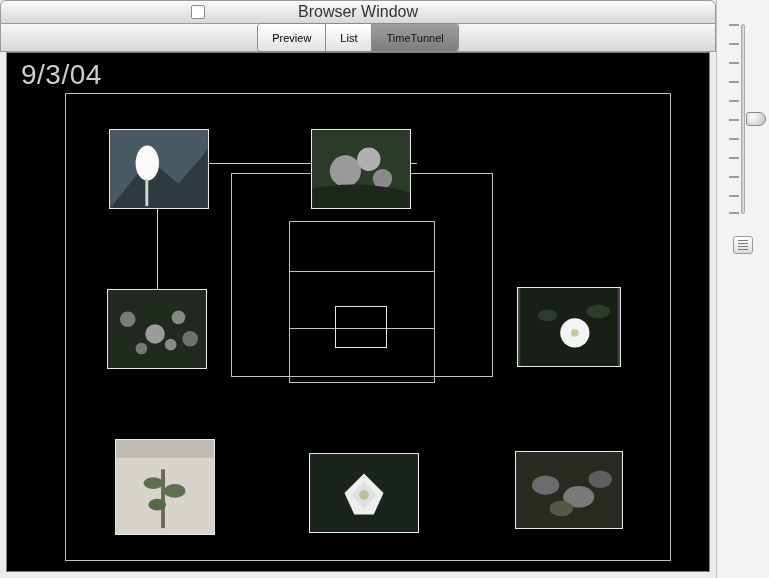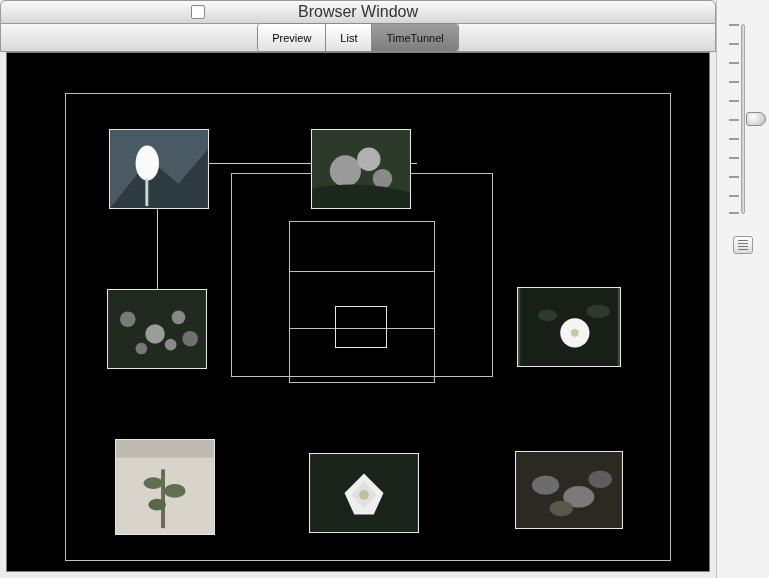--- a/index.html
+++ b/index.html
@@ -220,20 +220,21 @@
     <div class="tick" style="top:171px"></div>
     <div class="tick" style="top:188px"></div>
     <div class="thumb" style="top:88px"></div>
   </div>
   <div class="panel-btn">
     <span class="glyph"></span>
   </div>
 </div>
 
 <div class="canvas">
+  <div class="date-label">9/3/04</div>
 
   <div class="tunnel frame-outer"></div>
   <div class="tunnel frame-2"></div>
   <div class="tunnel frame-3"></div>
   <div class="tunnel frame-4"></div>
   <div class="tunnel frame-5"></div>
 
   <div class="connector conn-top-h"></div>
   <div class="connector conn-top-v"></div>
   <div class="connector conn-left-v"></div>

